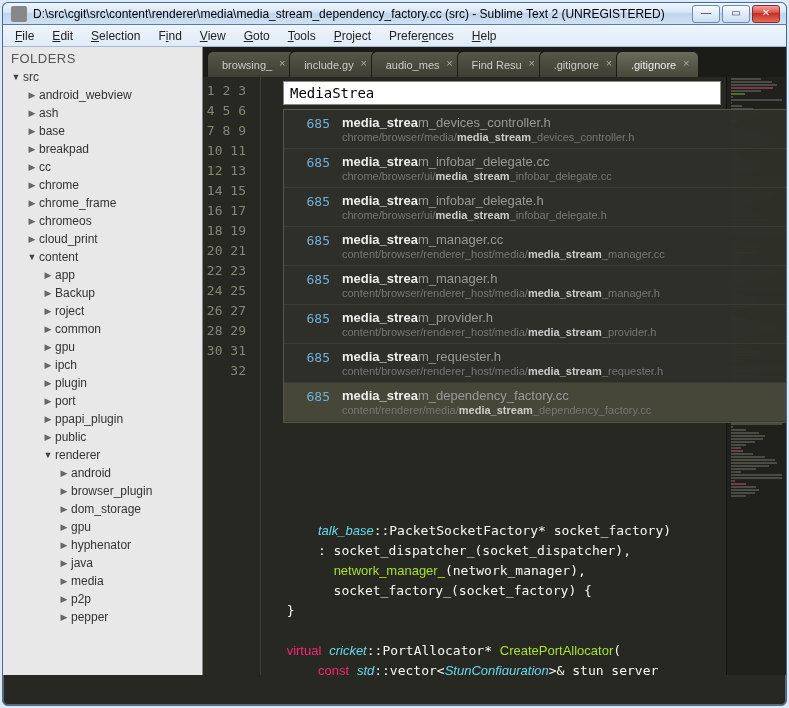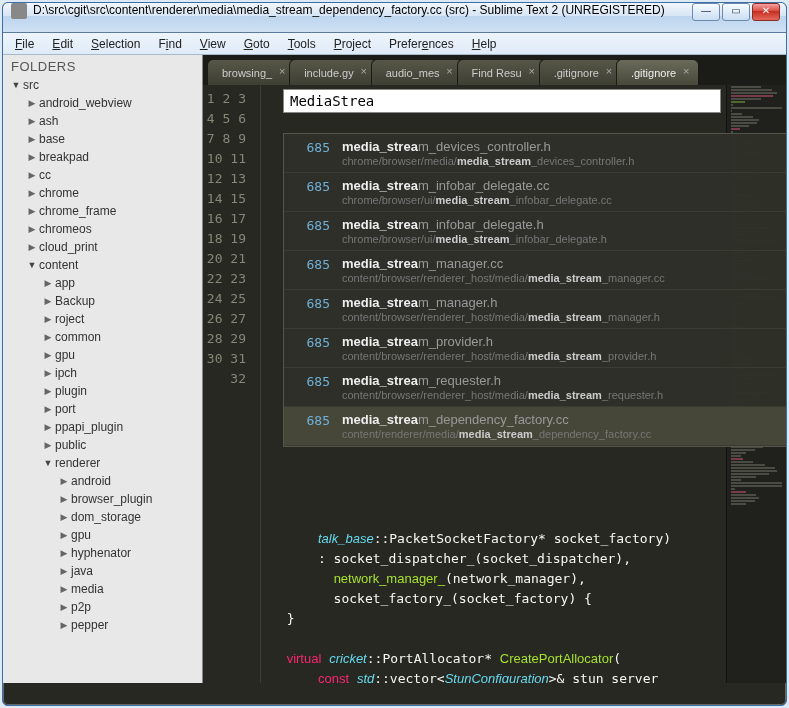--- a/index.html
+++ b/index.html
@@ -1,18 +1,18 @@
 <!DOCTYPE html>
 <html><head>
 <meta charset="utf-8">
 <style>
 *{margin:0;padding:0;box-sizing:border-box;font-family:"Segoe UI",Tahoma,sans-serif;user-select:none}
 body{background:#dde9f5;width:789px;height:708px;overflow:hidden}
 .window{position:absolute;left:2px;top:2px;width:785px;height:704px;background:#272822;border:1px solid #3a6fa6;border-radius:6px;box-shadow:0 0 0 1px rgba(255,255,255,.3) inset;overflow:hidden}
-.titlebar{height:30px;background:linear-gradient(#f2f6fb,#d7e5f5 45%,#bdd5ee 46%,#cfe0f3);display:flex;align-items:flex-start;padding:0 6px 0 8px;border-bottom:1px solid #5a7aa0}
+.titlebar{height:22px;background:linear-gradient(#f2f6fb,#d7e5f5 45%,#bdd5ee 46%,#cfe0f3);display:flex;align-items:center;padding:0 6px 0 8px;border-bottom:1px solid #5a7aa0}
 .app-icon{width:16px;height:16px;background:#888;border-radius:2px;margin-right:6px}
 .title-text{flex:1;font-size:12px;color:#000}
 .win-btns{display:flex;gap:2px}
 .win-btn{width:28px;height:18px;border:1px solid #6d8aae;border-radius:3px;background:linear-gradient(#f7fbff,#cadef3);font-size:10px;line-height:14px;text-align:center;color:#334}
 .win-btn.close{background:linear-gradient(#f3a1a1,#d94b3f 45%,#c62f22 46%,#e46a5b);color:#fff;border-color:#8b2c23}
 .menubar{height:22px;background:linear-gradient(#eef4fb,#dfebf8);display:flex;align-items:center;padding:0 4px;border-bottom:1px solid #a9b9cc;gap:2px}
 .menu-item{font-size:12px;padding:2px 8px;color:#222;border-radius:2px}
 .menu-item u{text-decoration:underline}
 .body-area{display:flex;height:calc(100% - 52px - 22px)}
 .sidebar{width:200px;background:#e8e8e8;border-right:1px solid #888;overflow:auto;font-size:12px;color:#333}
@@ -31,21 +31,21 @@
 .tab.active{background:linear-gradient(#6a6b5b,#474839);color:#eee;z-index:2}
 .code-wrap{flex:1;display:flex;position:relative;overflow:hidden}
 .gutter{width:58px;background:#272822;color:#868775;font:13px/20px Consolas,monospace;text-align:right;padding:4px 14px 0 0;border-right:1px solid #3b3c34}
 .code{flex:1;font:13px/20px Consolas,monospace;color:#f8f8f2;padding:4px 0 0 10px;white-space:pre;position:relative}
 .kw{color:#f92672}.type{color:#66d9ef;font-style:italic}.fn{color:#a6e22e}
 .minimap{width:60px;background:#20211c;border-left:1px solid #111;position:relative;overflow:hidden}
 .mm-line{height:2px;background:#4a4b42;margin:1px 4px}
 .mm-kw{background:#7a3b48}
 .mm-fn{background:#4e6a30}
 .overlay{position:absolute;left:80px;top:4px;width:610px;z-index:50}
-.goto-input{width:438px;height:24px;background:#fff;border:1px solid #888;font:14px Consolas,monospace;padding:2px 6px;color:#000;outline:none;margin-bottom:20px}
+.goto-input{width:438px;height:24px;background:#fff;border:1px solid #888;font:14px Consolas,monospace;padding:2px 6px;color:#000;outline:none;margin-bottom:4px}
 .results{width:610px;background:rgba(46,47,40,.97);border:1px solid #55564a;max-height:376px;overflow:auto}
 .res-row{display:flex;align-items:flex-start;padding:5px 10px;border-bottom:1px solid #3a3b33;gap:12px}
 .res-row.sel{background:#464739}
 .score{color:#6fb0d8;font:13px Consolas,monospace;width:36px;text-align:right;padding-top:1px}
 .res-txt{flex:1;font:12px Consolas,monospace}
 .res-name{color:#999;font-size:13px;margin-bottom:1px}
 .res-name b{color:#eee;font-weight:bold}
 .res-path{color:#777;font-size:11px}
 .res-path b{color:#ccc;font-weight:bold}
 .statusbar{height:22px;background:linear-gradient(#3a3b33,#2c2d26);border-top:1px solid #111;display:flex;align-items:center;color:#bbb;font-size:11px;padding:0 14px;gap:30px}

